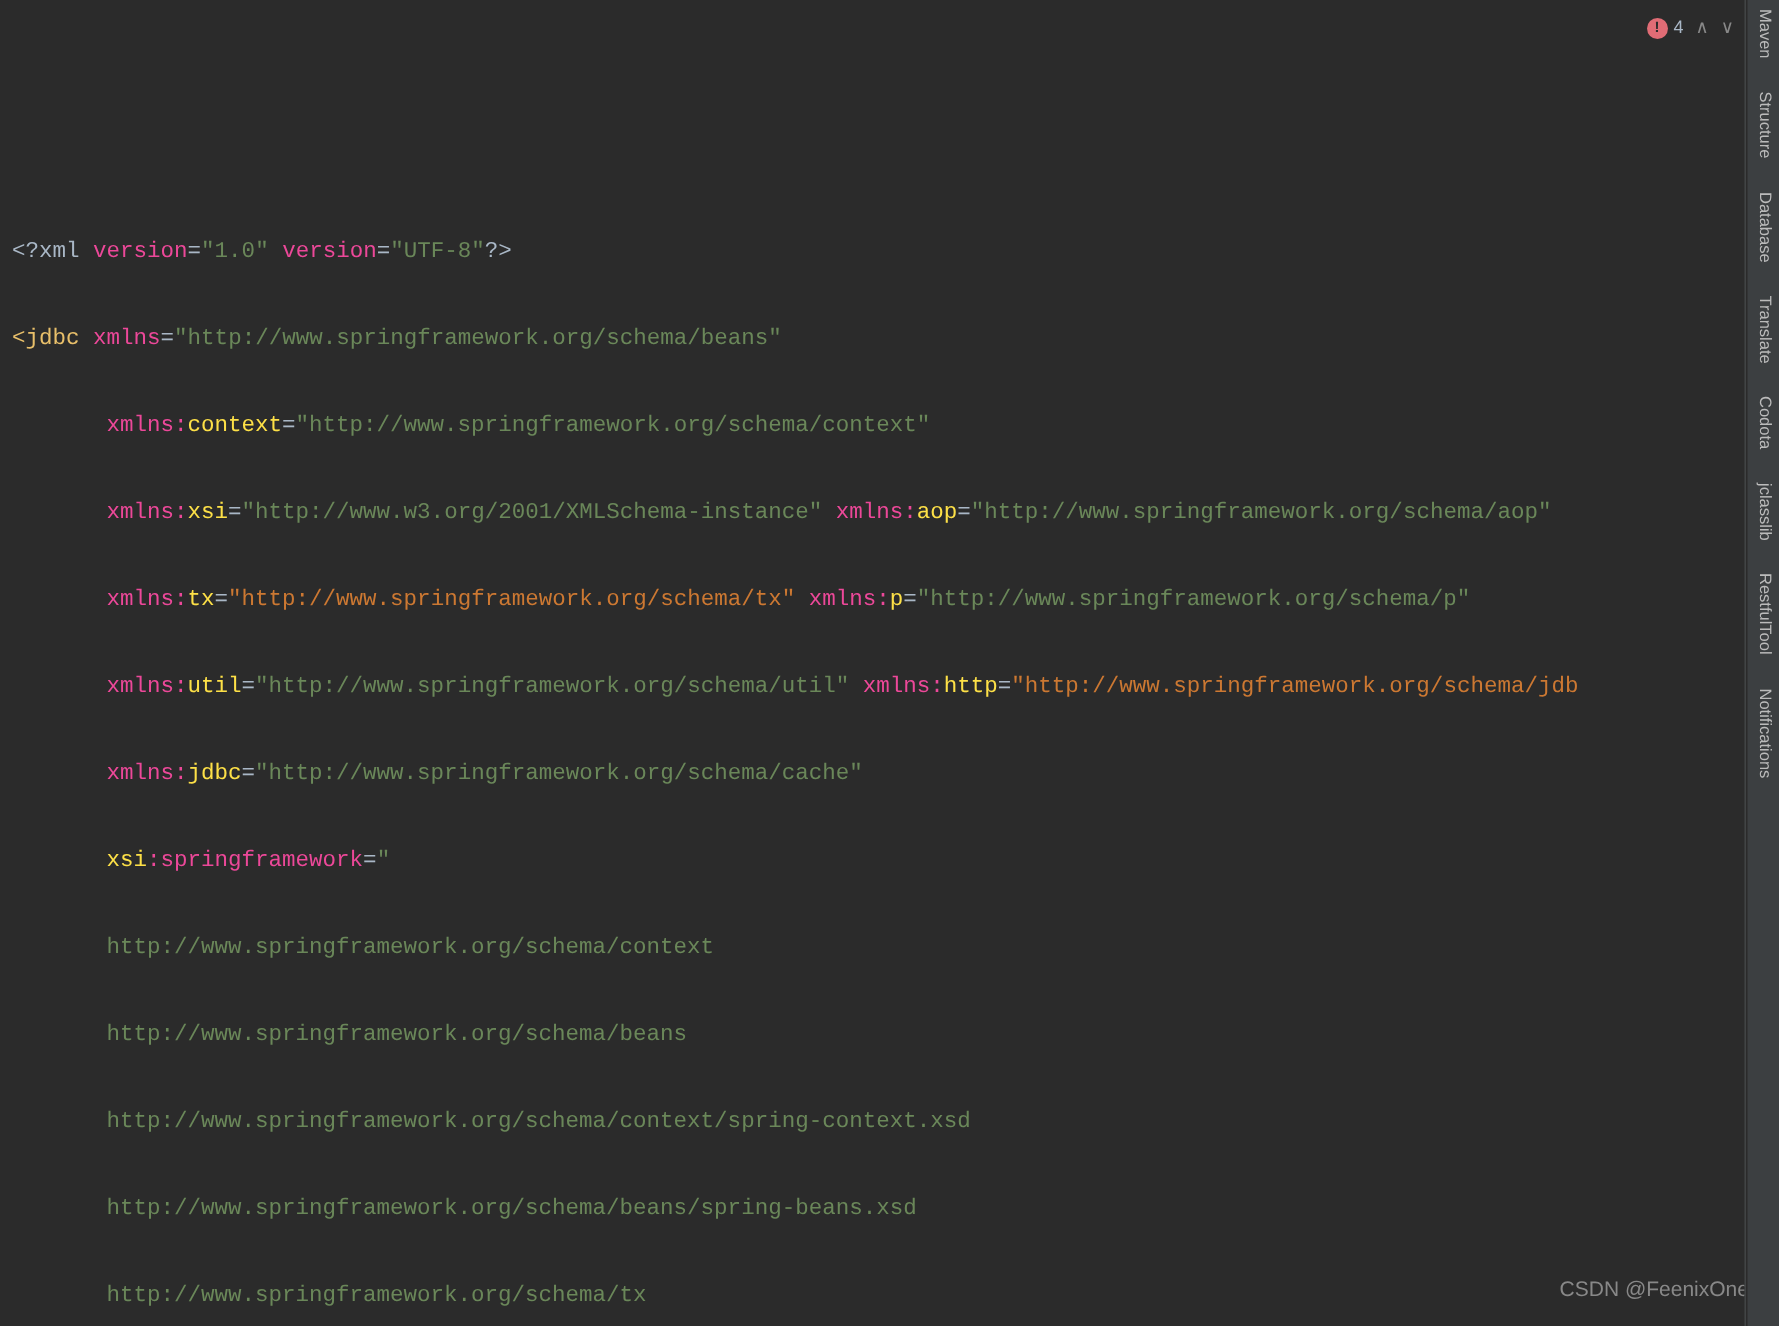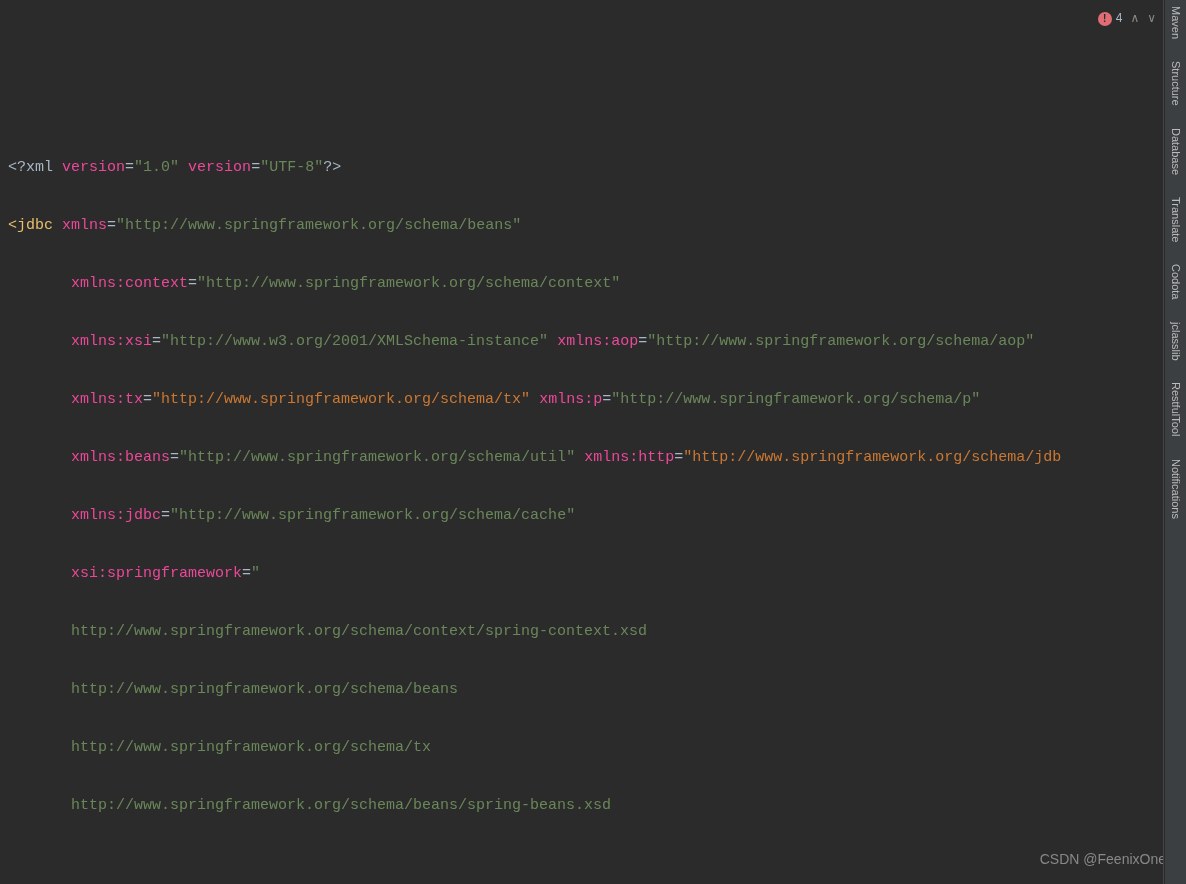--- a/index.html
+++ b/index.html
@@ -2,21 +2,21 @@
 <html><head>
 <meta charset="utf-8">
 <style>
   html,body{margin:0;padding:0;height:100%;background:#2b2b2b;color:#a9b7c6;font-family:'Consolas','Monaco','Courier New',monospace;font-size:15px;overflow:hidden}
   .editor{display:flex;height:100%}
   .code-area{flex:1;padding:8px 0 0 8px;line-height:29px;white-space:pre;overflow:hidden;position:relative}
   .line{height:29px}
   .pi{color:#a9b7c6}
   .tag{color:#e8bf6a}
   .attr{color:#ec4899}
-  .ns{color:#ec4899}
+  .ns{color:#fde047}
   .eq{color:#a9b7c6}
   .str{color:#6a8759}
   .str-err{color:#cc7832}
   .watermark{position:absolute;bottom:10px;right:20px;color:#888;font-size:14px;font-family:sans-serif}
   .right-rail{position:absolute;right:0;top:0;width:22px;height:100%;background:#313335;border-left:1px solid #424445;z-index:5}
   .err-mark{position:absolute;right:2px;background:#cc7832;width:14px;height:2px}
   .topbar{position:absolute;top:4px;right:30px;display:flex;align-items:center;gap:8px;font-size:12px;color:#a9b7c6;font-family:sans-serif;z-index:10}
   .err-count{display:flex;align-items:center;gap:4px}
   .err-icon{width:14px;height:14px;border-radius:50%;background:#e06c75;display:inline-flex;align-items:center;justify-content:center;color:#2b2b2b;font-size:10px;font-weight:bold}
   .chev{color:#888;cursor:pointer}
@@ -42,27 +42,28 @@
       <div class="err-mark" style="top:160px"></div>
       <div class="err-mark" style="top:400px"></div>
       <div class="err-mark" style="top:460px"></div>
     </div>
 
 <div class="line"><span class="pi">&lt;?</span><span class="pi">xml</span> <span class="attr">version</span><span class="eq">=</span><span class="str">"1.0"</span> <span class="attr">version</span><span class="eq">=</span><span class="str">"UTF-8"</span><span class="pi">?&gt;</span></div>
 <div class="line"><span class="tag">&lt;</span><span class="tag">jdbc</span> <span class="attr">xmlns</span><span class="eq">=</span><span class="str">"http://www.springframework.org/schema/beans"</span></div>
 <div class="line">       <span class="attr">xmlns:</span><span class="ns">context</span><span class="eq">=</span><span class="str">"http://www.springframework.org/schema/context"</span></div>
 <div class="line">       <span class="attr">xmlns:</span><span class="ns">xsi</span><span class="eq">=</span><span class="str">"http://www.w3.org/2001/XMLSchema-instance"</span> <span class="attr">xmlns:</span><span class="ns">aop</span><span class="eq">=</span><span class="str">"http://www.springframework.org/schema/aop"</span></div>
 <div class="line">       <span class="attr">xmlns:</span><span class="ns">tx</span><span class="eq">=</span><span class="str-err">"http://www.springframework.org/schema/tx"</span> <span class="attr">xmlns:</span><span class="ns">p</span><span class="eq">=</span><span class="str">"http://www.springframework.org/schema/p"</span></div>
-<div class="line">       <span class="attr">xmlns:</span><span class="ns">beans</span><span class="eq">=</span><span class="str">"http://www.springframework.org/schema/util"</span> <span class="attr">xmlns:</span><span class="ns">http</span><span class="eq">=</span><span class="str-err">"http://www.springframework.org/schema/jdb</span></div>
+<div class="line">       <span class="attr">xmlns:</span><span class="ns">util</span><span class="eq">=</span><span class="str">"http://www.springframework.org/schema/util"</span> <span class="attr">xmlns:</span><span class="ns">http</span><span class="eq">=</span><span class="str-err">"http://www.springframework.org/schema/jdb</span></div>
 <div class="line">       <span class="attr">xmlns:</span><span class="ns">jdbc</span><span class="eq">=</span><span class="str">"http://www.springframework.org/schema/cache"</span></div>
 <div class="line">       <span class="ns">xsi</span><span class="attr">:</span><span class="attr">springframework</span><span class="eq">=</span><span class="str">"</span></div>
+<div class="line">       <span class="str">http://www.springframework.org/schema/context</span></div>
+<div class="line">       <span class="str">http://www.springframework.org/schema/beans</span></div>
 <div class="line">       <span class="str">http://www.springframework.org/schema/context/spring-context.xsd</span></div>
-<div class="line">       <span class="str">http://www.springframework.org/schema/beans</span></div>
+<div class="line">       <span class="str">http://www.springframework.org/schema/beans/spring-beans.xsd</span></div>
 <div class="line">       <span class="str">http://www.springframework.org/schema/tx</span></div>
-<div class="line">       <span class="str">http://www.springframework.org/schema/beans/spring-beans.xsd</span></div>
 
 
 
 
 
 
 
 
 
 

